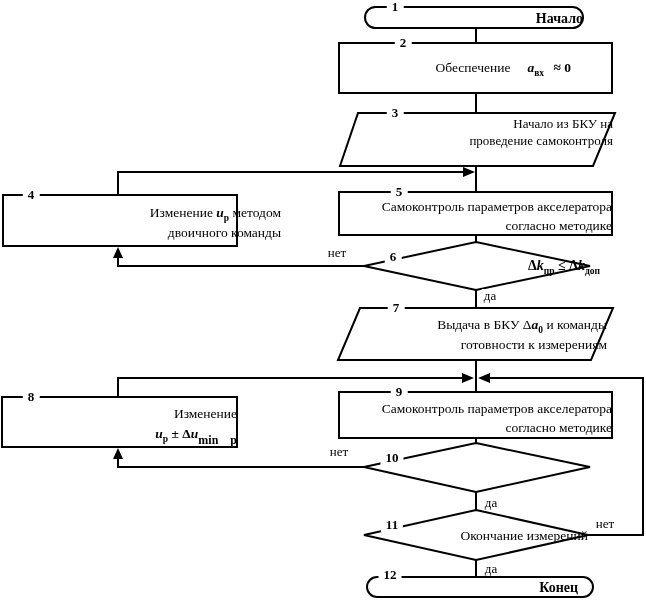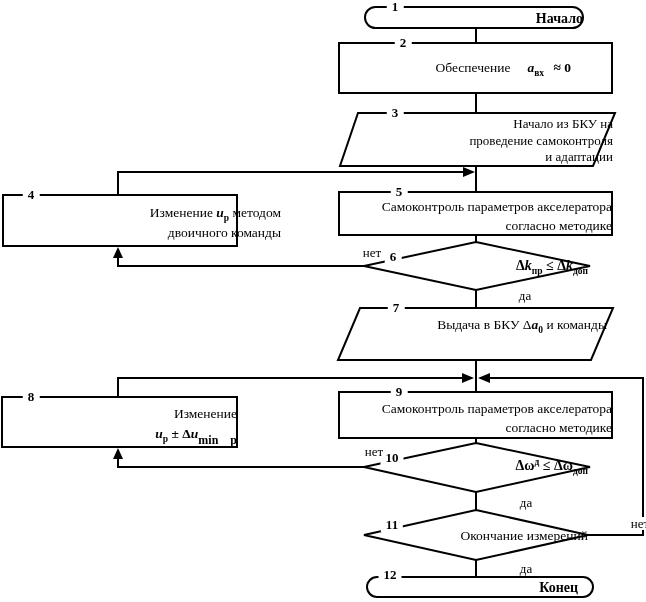--- a/index.html
+++ b/index.html
@@ -3,21 +3,21 @@
 <meta charset="utf-8">
 <style>
   html,body{margin:0;padding:0;background:#ffffff;}
   .canvas{position:relative;width:646px;height:602px;background:#ffffff;color:#000;
           font-family:"Liberation Serif","DejaVu Serif",serif;overflow:hidden;}
   .canvas svg{position:absolute;left:0;top:0;}
   .txt{position:absolute;text-align:right;font-size:13.5px;line-height:17px;}
   .num{position:absolute;transform:translateX(-50%);background:#ffffff;padding:0 5px;
        font-weight:700;font-size:13px;line-height:14px;}
   .edge-label{position:absolute;transform:translateX(-50%);background:#ffffff;
-       padding:0 2px;font-size:13px;line-height:13px;margin-left:35px;}
+       padding:0 2px;font-size:13px;line-height:13px;}
   .mv{font-style:italic;font-weight:700;}
   .m{font-weight:700;}
   .txt sub{font-size:9.5px;font-weight:700;vertical-align:-4px;line-height:0;}
   .txt sup{font-size:9.5px;font-weight:700;vertical-align:5px;line-height:0;}
   .stack{display:inline-flex;flex-direction:row;align-items:flex-start;
          font-size:12px;line-height:9px;font-weight:700;vertical-align:-6px;gap:12px;}
   .bold-title{font-weight:700;font-size:14px;}
 </style>
 </head>
 <body>
@@ -83,72 +83,67 @@
   <div class="txt bold-title" style="left:365px;top:10px;width:218px">Начало</div>
 
   <div class="txt" style="left:339px;top:59px;width:232px">
     <span>Обеспечение</span><span class="mv" style="margin-left:17px">a</span><sub>вх</sub>
     <span class="m" style="margin-left:6px">≈ 0</span>
   </div>
 
   <div class="txt" style="left:340px;top:116px;width:273px;font-size:13px;line-height:16.5px">
     <div>Начало из БКУ на</div>
     <div>проведение самоконтроля</div>
-    <div>и адаптации</div>
   </div>
 
   <div class="txt" style="left:3px;top:203px;width:278px;line-height:20px">
     <div>
       <span>Изменение</span>
       <span class="mv">u</span><sub>р</sub>
       <span>методом</span>
     </div>
     <div>двоичного команды</div>
   </div>
 
   <div class="txt" style="left:339px;top:197px;width:273px;line-height:19px">
     <div>Самоконтроль параметров акселератора</div>
     <div>согласно методике</div>
   </div>
 
-  <div class="txt" style="left:364px;top:257px;width:224px;font-size:14px">
+  <div class="txt" style="left:376px;top:257px;width:224px;font-size:14px">
     <span class="m">Δ</span><span class="mv">k</span><sub>пр</sub>
     <span class="m">≤</span>
     <span class="m">Δ</span><span class="mv">k</span><sub>доп</sub>
   </div>
 
   <div class="txt" style="left:343px;top:315px;width:264px;line-height:20px">
     <div>
       <span>Выдача в БКУ Δ</span><span class="mv">a</span><sub>0</sub>
       <span>и команды</span>
     </div>
+    <div>готовности к измерениям</div>
   </div>
 
   <div class="txt" style="left:2px;top:404px;width:235px;line-height:20px">
     <div>Изменение</div>
     <div>
       <span class="mv">u</span><sub>р</sub>
       <span class="m">±</span>
       <span class="m">Δ</span><span class="mv">u</span><span class="stack">
           <span>min</span>
           <span>р</span>
         </span>
     </div>
   </div>
 
   <div class="txt" style="left:339px;top:399px;width:273px;line-height:19px">
     <div>Самоконтроль параметров акселератора</div>
     <div>согласно методике</div>
   </div>
 
-  <div class="txt" style="left:364px;top:457px;width:224px;font-size:14px">
-    <span class="m">Δω</span><sup>д</sup>
-    <span class="m">≤</span>
-    <span class="m">Δω</span><sub>доп</sub>
-  </div>
 
   <div class="txt" style="left:364px;top:527px;width:224px">Окончание измерений</div>
 
   <div class="txt bold-title" style="left:380px;top:579px;width:198px">Конец</div>
 
   <span class="edge-label" style="left:337px;top:246px">нет</span>
   <span class="edge-label" style="left:490px;top:289px">да</span>
   <span class="edge-label" style="left:339px;top:445px">нет</span>
   <span class="edge-label" style="left:491px;top:496px">да</span>
   <span class="edge-label" style="left:605px;top:517px">нет</span>

